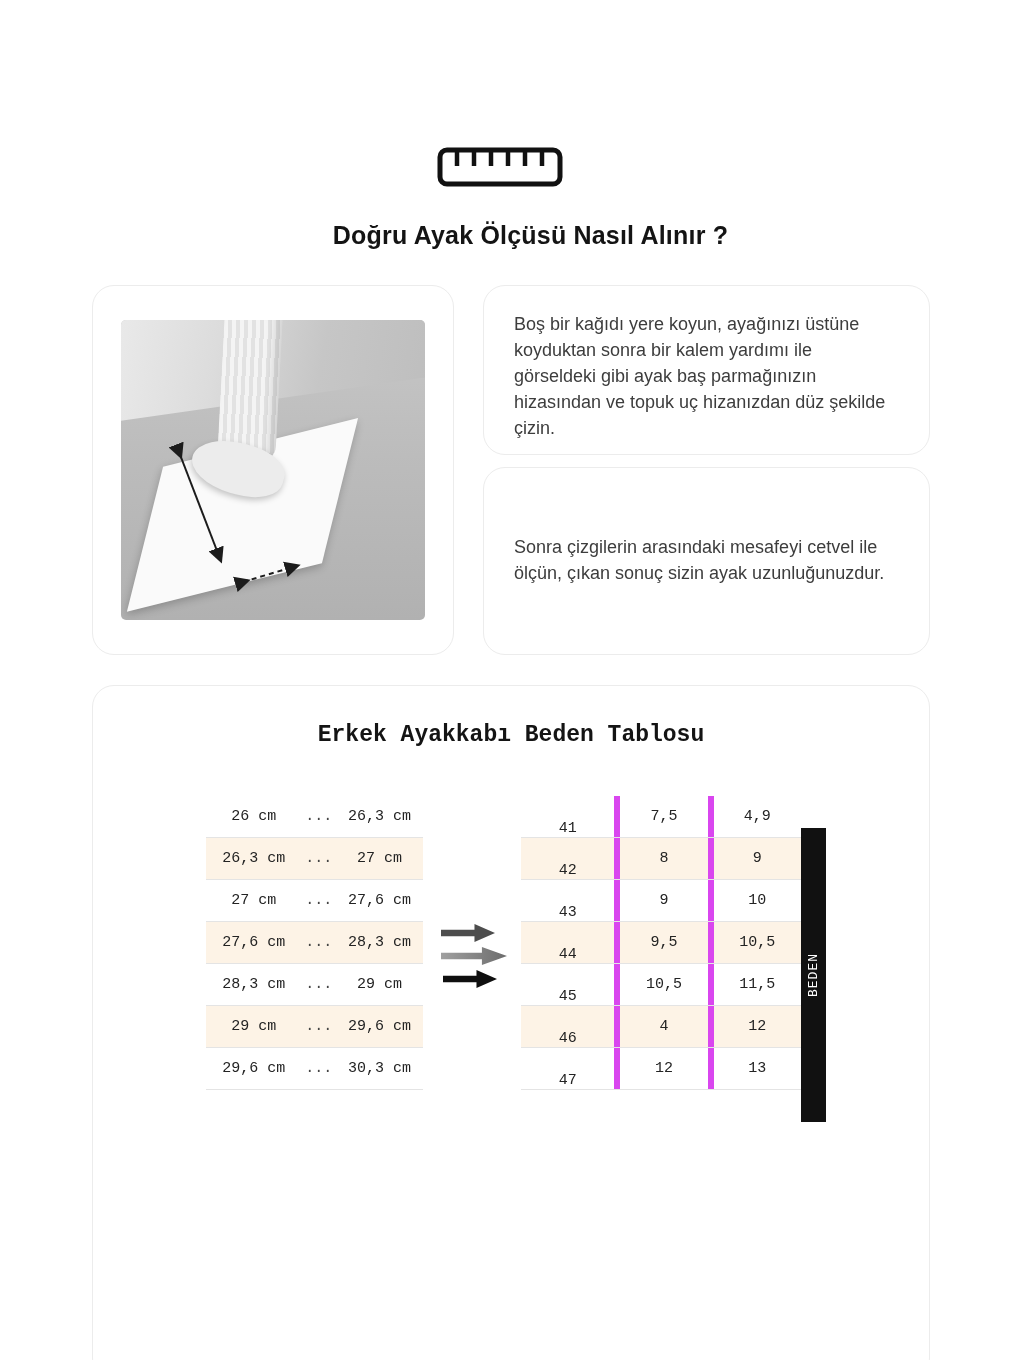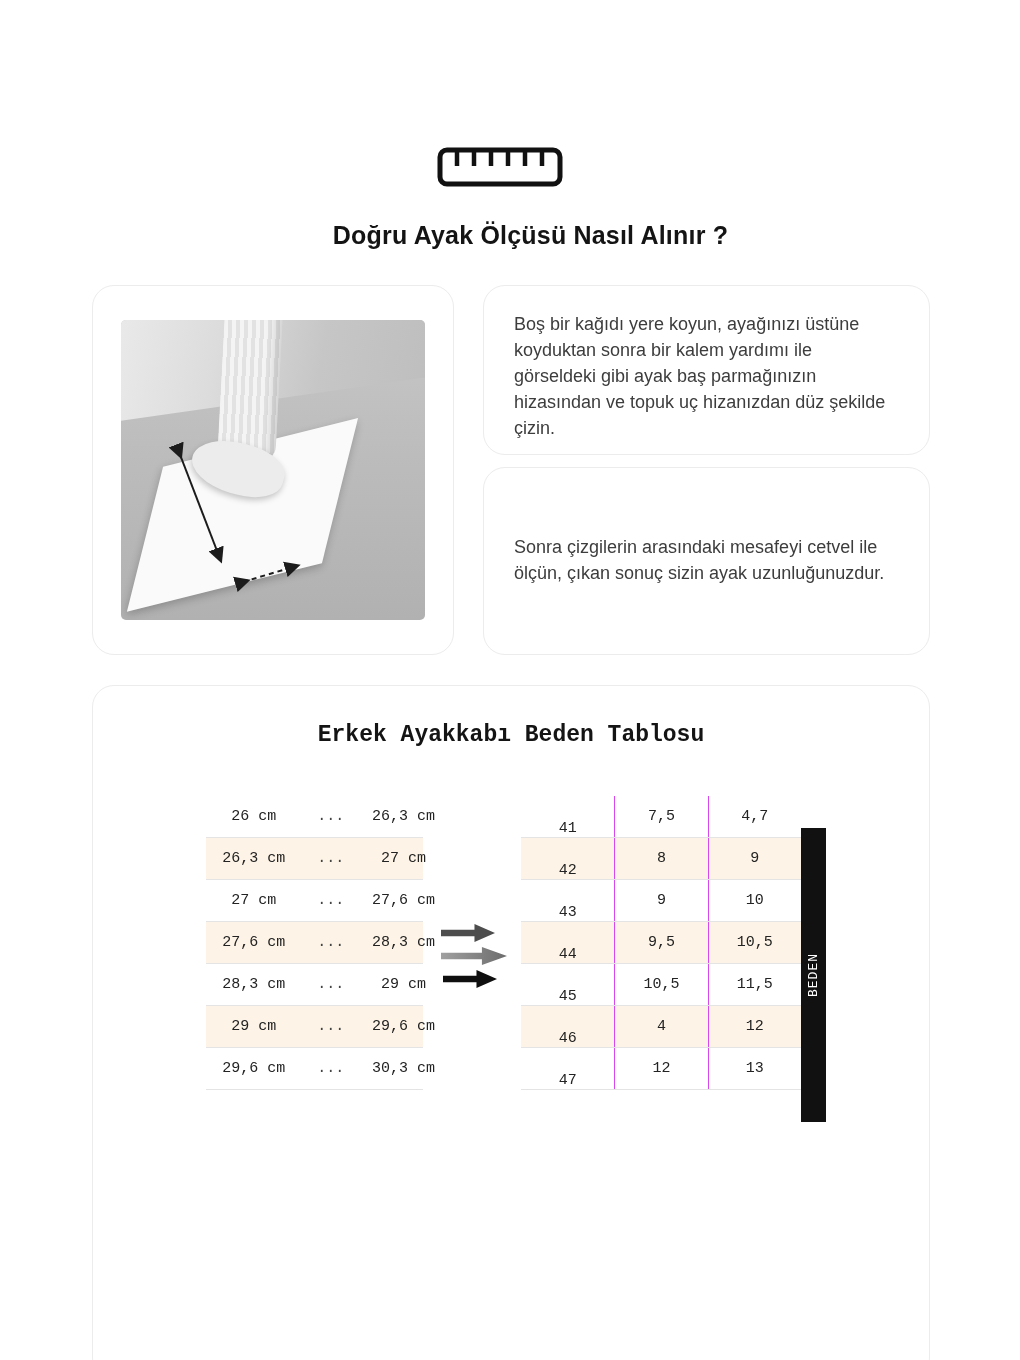--- a/index.html
+++ b/index.html
@@ -43,24 +43,24 @@
   .tbl { position:absolute; top:110px; }
   .tbl-cm   { left:113px; width:217px; }
   .tbl-size { left:428px; width:280px; }
   .tbl-head { height:32px; background:#111; color:#fff; display:grid; align-items:center;
               font-size:15px; font-weight:400; text-align:center; }
   .tbl-cm .tbl-head { grid-template-columns:1fr; }
   .tbl-size .tbl-head { grid-template-columns:1fr 1fr 1fr; }
   .t-row { height:42px; display:grid; align-items:center; text-align:center;
            font-size:15px; color:#232323; background:#fff; border-bottom:1px solid #e4e4e4;
            box-sizing:border-box; }
-  .tbl-cm .t-row { grid-template-columns:44% 16% 40%;gap:12px; }
+  .tbl-cm .t-row { grid-template-columns:44% 16% 40%; }
   .tbl-size .t-row { grid-template-columns:1fr 1fr 1fr; }
   .t-row.alt { background:#fdf3e6; }
-  .tbl-size .t-row span + span { border-left:1px solid #d946ef; height:100%; display:flex;
+  .tbl-size .t-row span + span { border-left:6px solid #d946ef; height:100%; display:flex;
                                  align-items:center; justify-content:center; }
   .tbl-size .t-row span:first-child { height:100%; display:flex; align-items:center; justify-content:center;margin-top:24px; }
   .cm-sep { color:#444; }
 
   
   .arrows { position:absolute; left:348px; top:236px; width:70px; height:68px; }
   .arrow { position:absolute; height:18px;
            clip-path:polygon(0% 32%, 62% 32%, 62% 0%, 100% 50%, 62% 100%, 62% 68%, 0% 68%); }
   .arrow-1 { left:0;  top:2px;  width:54px; background:#4d4d4d; }
   .arrow-2 { left:0;  top:25px; width:66px; background:linear-gradient(90deg,#a0a0a0,#6c6c6c); }
@@ -174,21 +174,21 @@
       <div class="arrow arrow-2"></div>
       <div class="arrow arrow-3"></div>
     </div>
 
     <div class="tbl tbl-size">
       <div>
 
           <div class="t-row">
             <span>41</span>
             <span>7,5</span>
-            <span>4,7</span>
+            <span>4,9</span>
           </div>
 
           <div class="t-row alt">
             <span>42</span>
             <span>8</span>
             <span>9</span>
           </div>
 
           <div class="t-row">
             <span>43</span>

